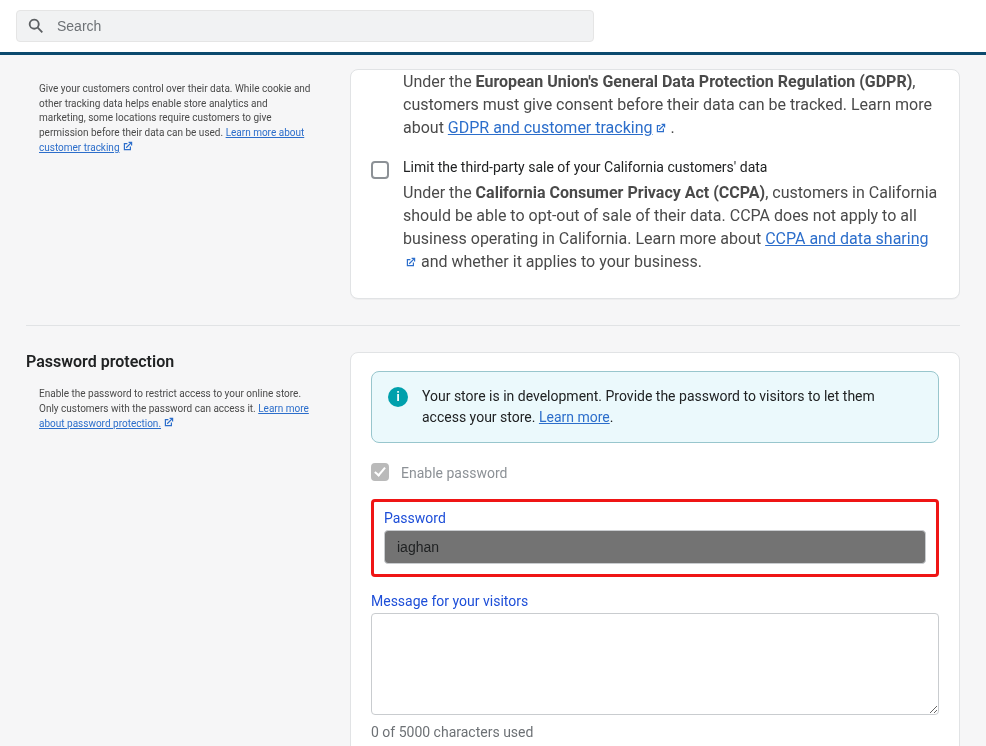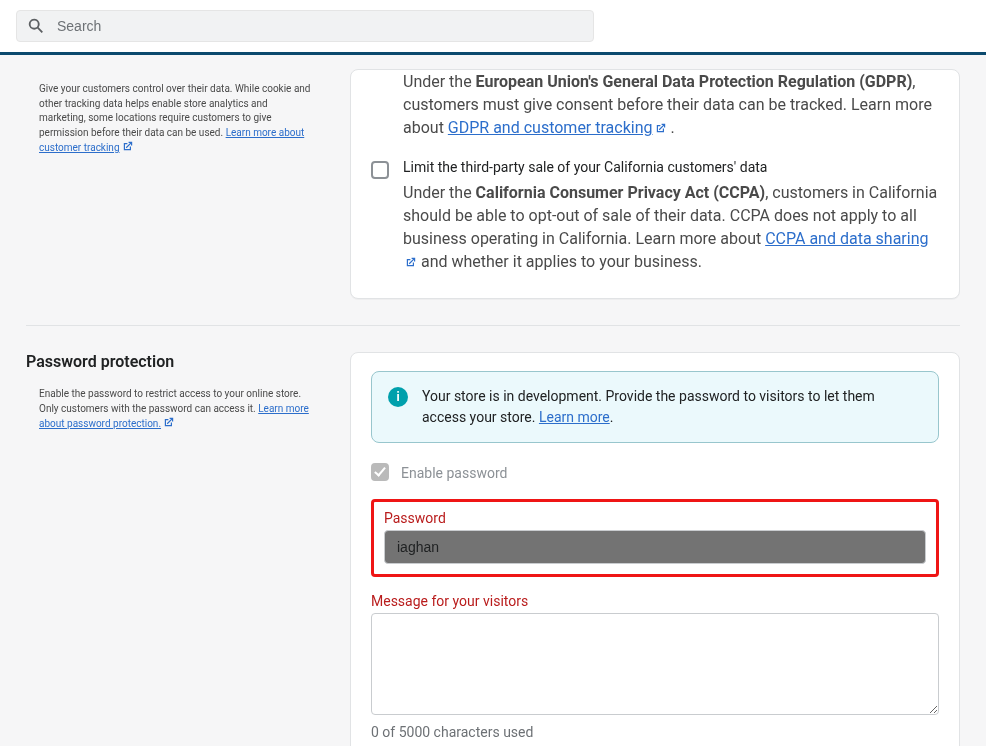--- a/index.html
+++ b/index.html
@@ -150,21 +150,21 @@
   }
   .banner-text {
     font-size: 14px;
     color: #202223;
     line-height: 1.5;
   }
 
   .field-label {
     display: block;
     font-size: 14px;
-    color: #b91c1c;
+    color: #1d4ed8;
     margin-bottom: 4px;
   }
   .text-input {
     width: 100%;
     border: 1px solid #c9cccf;
     border-radius: 4px;
     padding: 8px 12px;
     font-size: 14px;
     color: #202223;
     outline: none;

